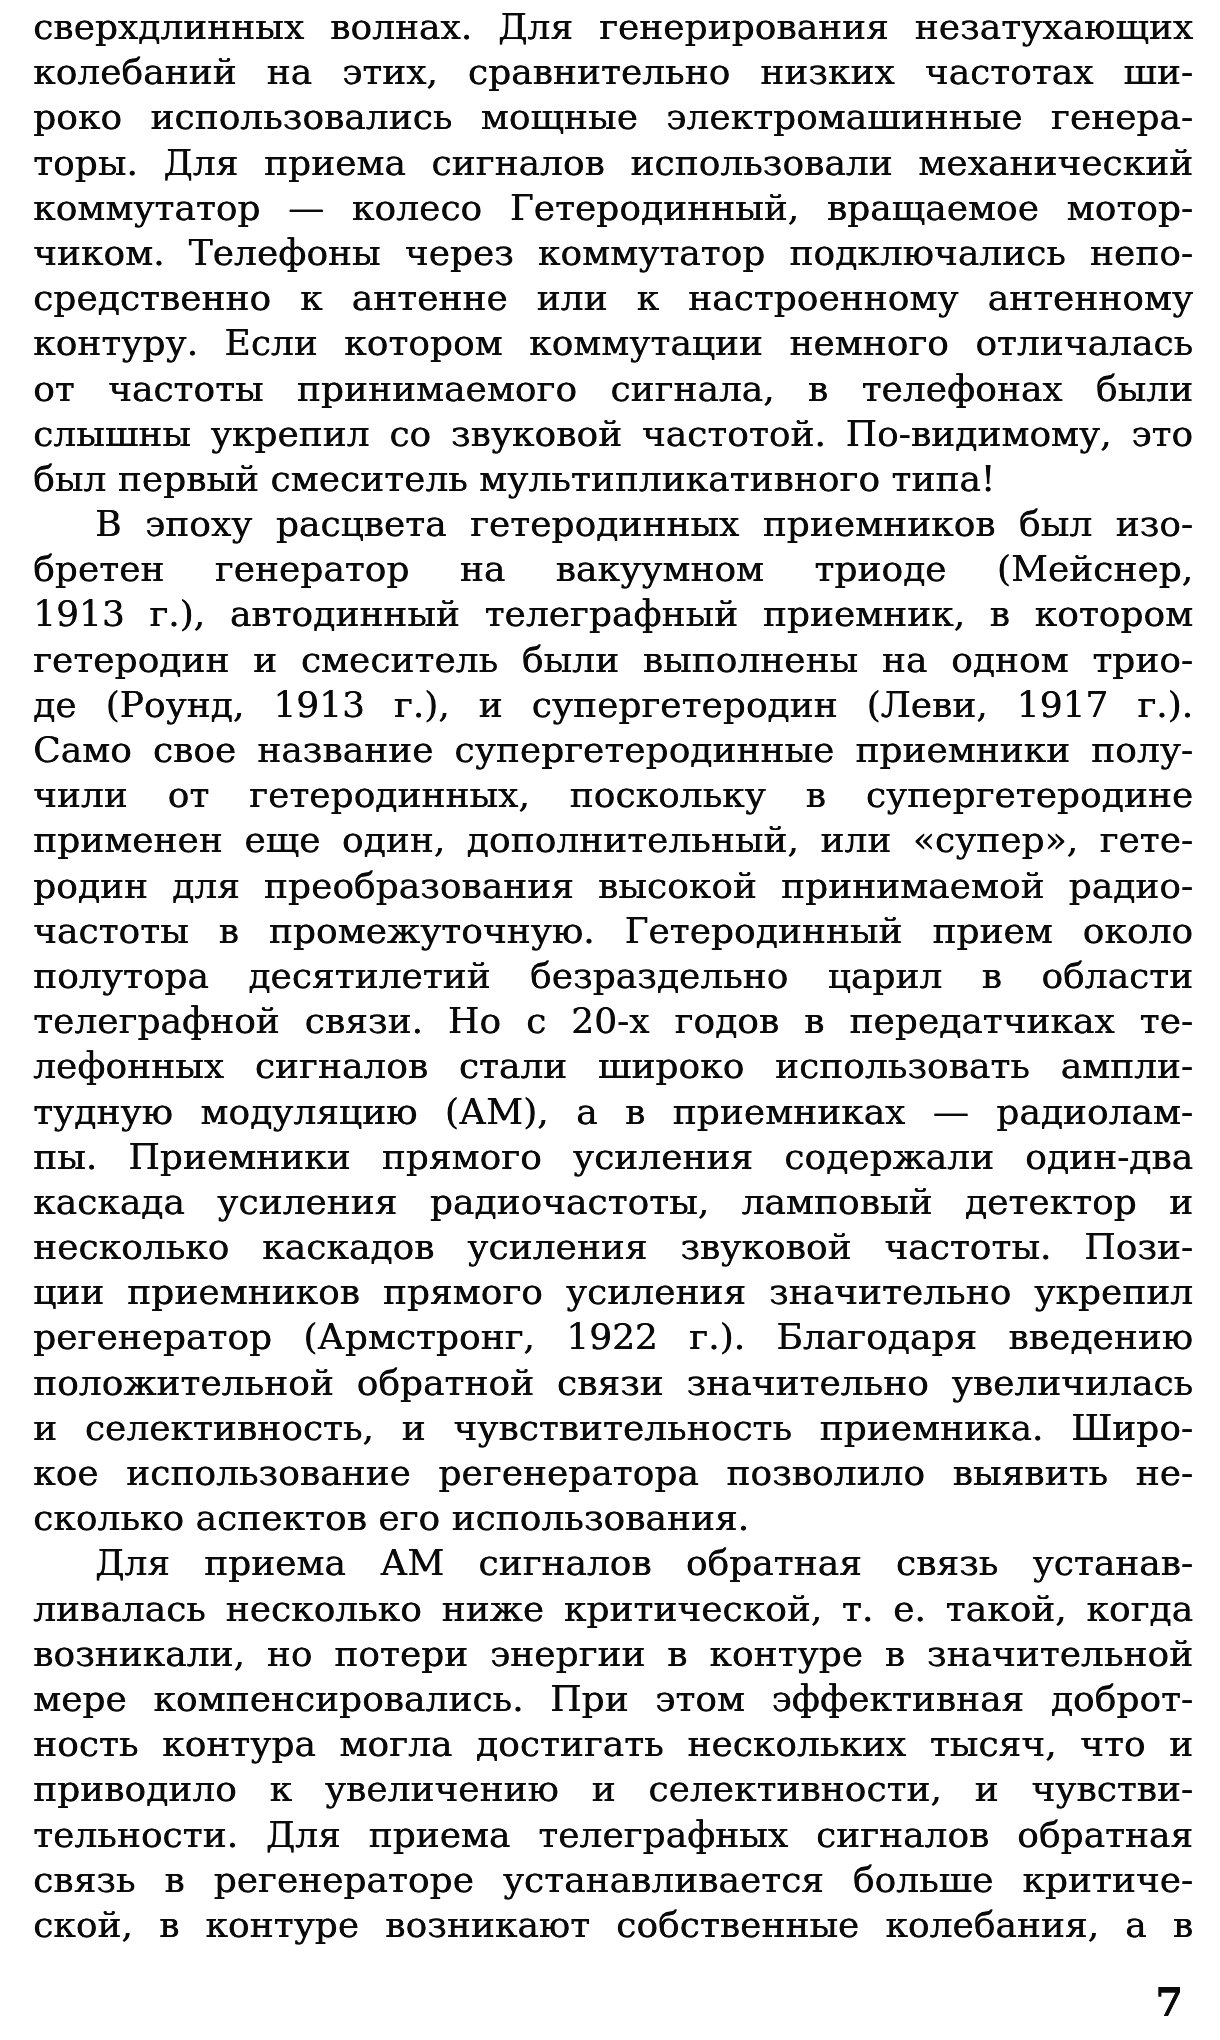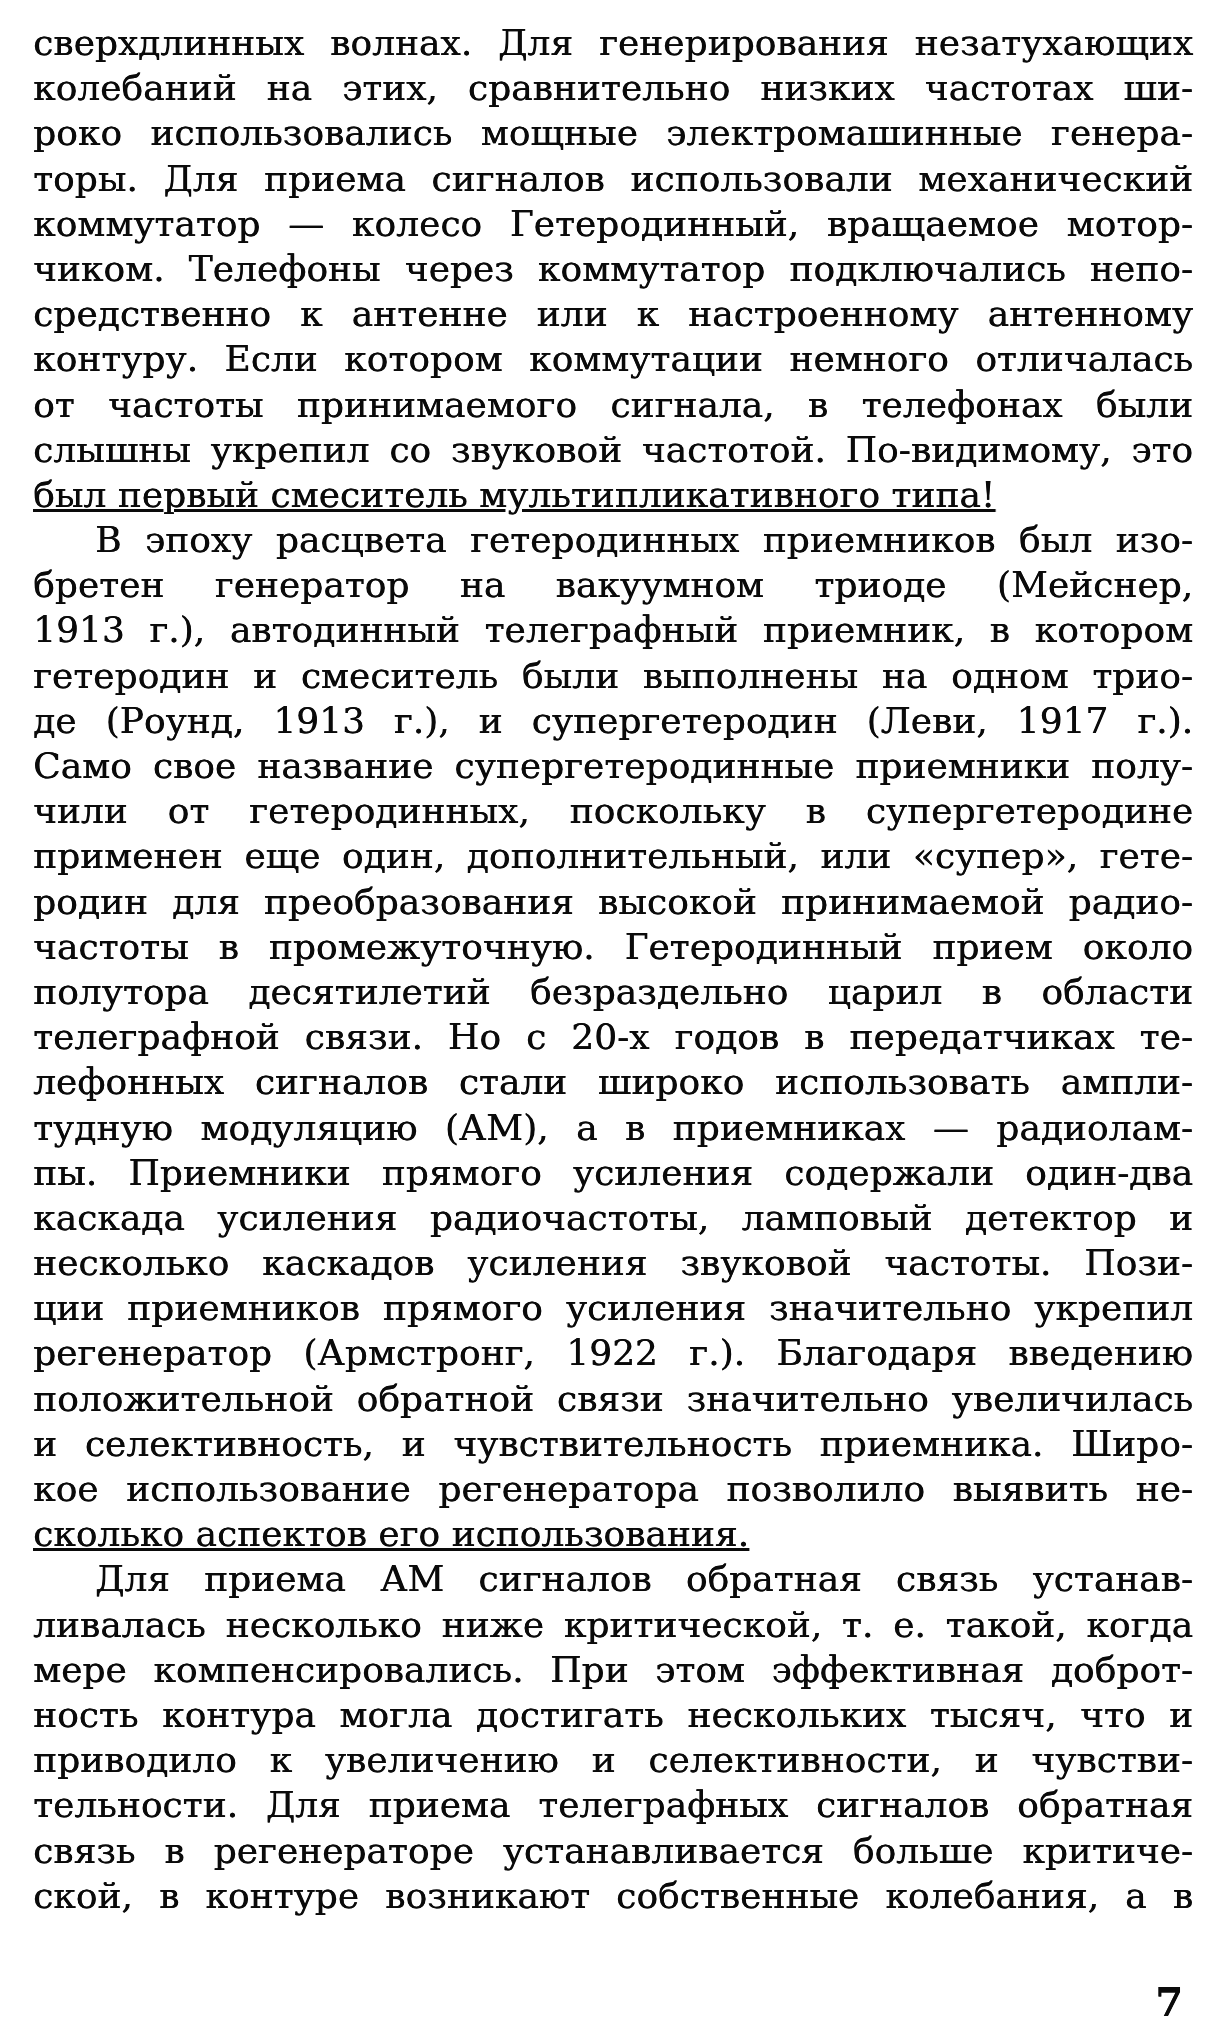--- a/index.html
+++ b/index.html
@@ -12,36 +12,35 @@
     width: 1220px;
     height: 2040px;
     background: #ffffff;
     overflow: hidden;
     font-family: "DejaVu Serif", serif;
     color: #0a0a0a;
   }
   .text-block {
     position: absolute;
     left: 33px;
-    top: 20px;
+    top: 4px;
     width: 1160px;
   }
   .line {
     font-size: 36px;
     line-height: 45.2px;
     height: 45.2px;
     text-align: justify;
     
     text-align-last: justify;
     white-space: normal;
     text-shadow: 0.45px 0 0 currentColor; 
   }
   .line.no-justify {
     text-align-last: left;
-    text-decoration: underline;
   }
   .line.indent {
     text-indent: 62px;
   }
   .page-number {
     position: absolute;
     top: 1982px;
     right: 37px;
     font-size: 40px;
     font-weight: bold;
@@ -83,20 +82,21 @@
       <div class="line">каскада усиления радиочастоты, ламповый детектор и</div>
       <div class="line">несколько каскадов усиления звуковой частоты. Пози-</div>
       <div class="line">ции приемников прямого усиления значительно укрепил</div>
       <div class="line">регенератор (Армстронг, 1922 г.). Благодаря введению</div>
       <div class="line">положительной обратной связи значительно увеличилась</div>
       <div class="line">и селективность, и чувствительность приемника. Широ-</div>
       <div class="line">кое использование регенератора позволило выявить не-</div>
       <div class="line no-justify">сколько аспектов его использования.</div>
       <div class="line indent">Для приема АМ сигналов обратная связь устанав-</div>
       <div class="line">ливалась несколько ниже критической, т. е. такой, когда</div>
+      <div class="line">возникали, но потери энергии в контуре в значительной</div>
       <div class="line">мере компенсировались. При этом эффективная доброт-</div>
       <div class="line">ность контура могла достигать нескольких тысяч, что и</div>
       <div class="line">приводило к увеличению и селективности, и чувстви-</div>
       <div class="line">тельности. Для приема телеграфных сигналов обратная</div>
       <div class="line">связь в регенераторе устанавливается больше критиче-</div>
       <div class="line">ской, в контуре возникают собственные колебания, а в</div>
     </div>
   <div class="page-number">7</div>
 </div>
 

